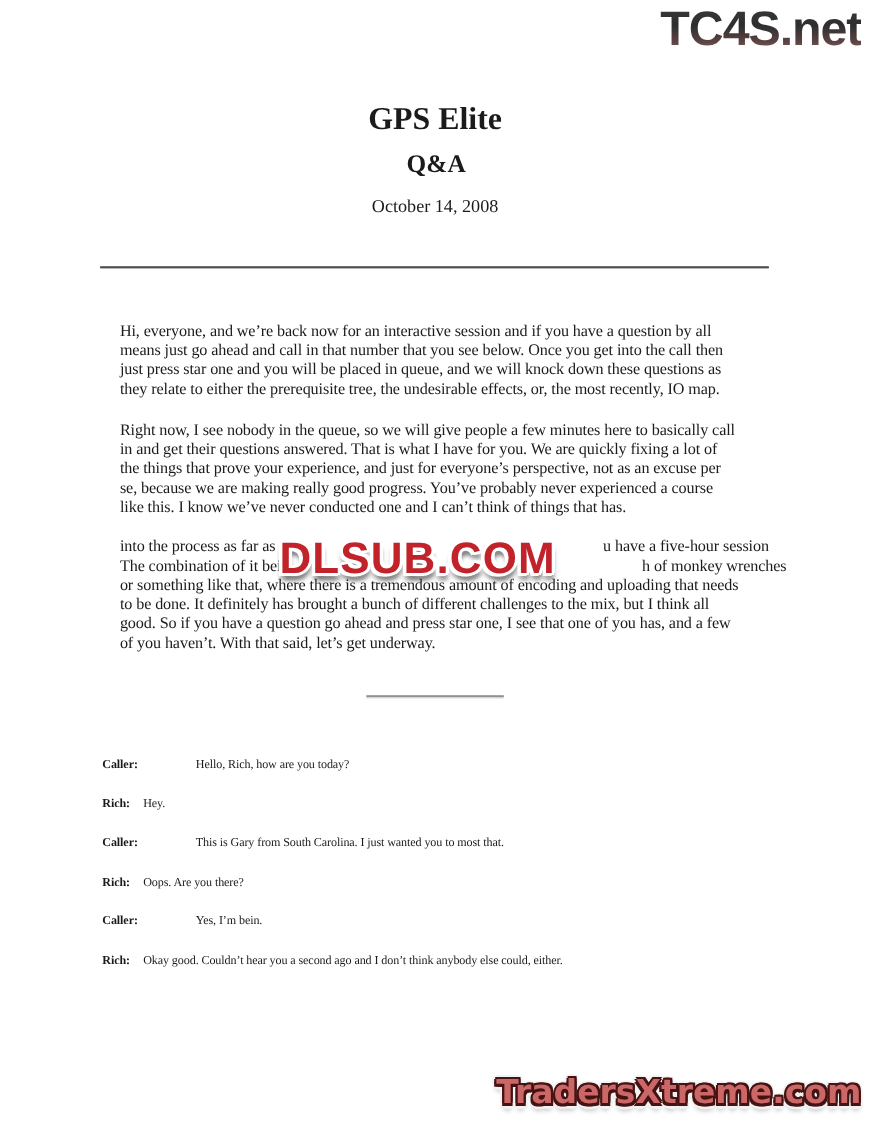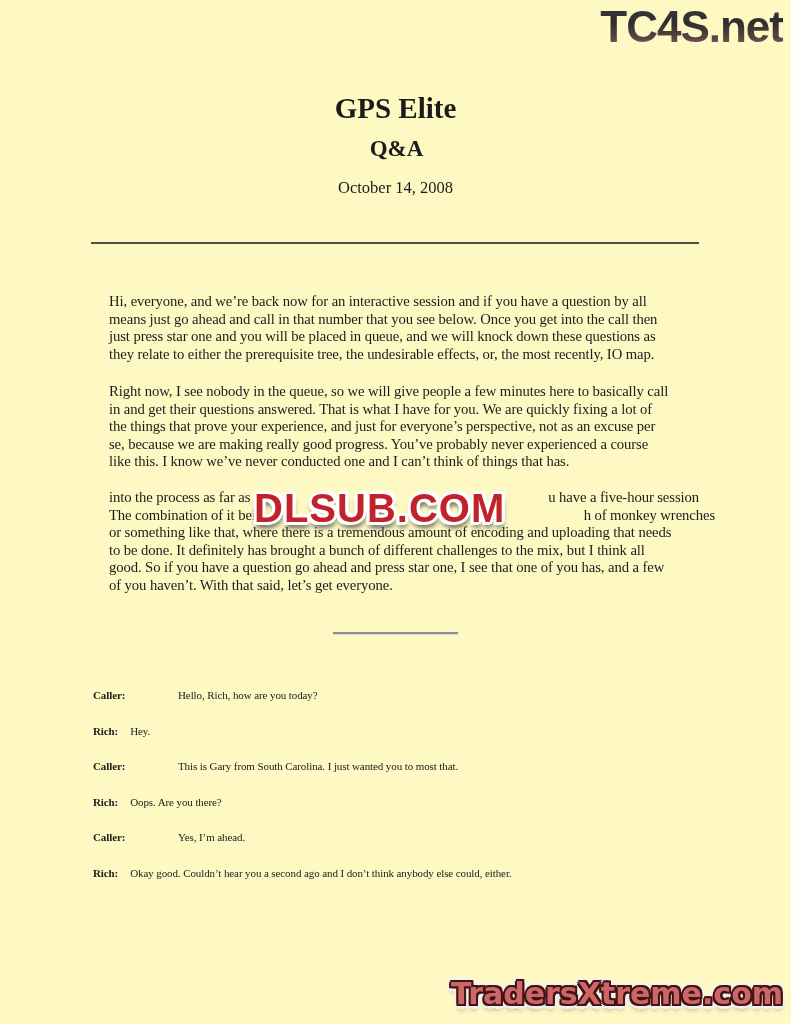--- a/index.html
+++ b/index.html
@@ -1,19 +1,19 @@
 <!DOCTYPE html>
 <html><head>
 <meta charset="utf-8">
 <style>
   html,body{margin:0;padding:0;background:#e8e8e8;}
   .page{
     position:relative;
     width:791px;height:1024px;
-    background:#fef9c3;
+    background:#ffffff;
     font-family:"Liberation Serif","DejaVu Serif",serif;
     color:#1b1b1b;
     overflow:hidden;
     margin:0 auto;
     box-shadow:0 0 4px rgba(0,0,0,.25);
   }
   
   .tc4s{
     position:absolute;top:2px;right:8px;
     font-family:"Liberation Sans","DejaVu Sans",sans-serif;
@@ -99,31 +99,31 @@
       <div class="line"><span>the things that prove your experience, and just for everyone’s perspective, not as an excuse per</span><span class="frag-left"></span><span class="frag-right"></span></div>
       <div class="line"><span>se, because we are making really good progress. You’ve probably never experienced a course</span><span class="frag-left"></span><span class="frag-right"></span></div>
       <div class="line"><span>like this. I know we’ve never conducted one and I can’t think of things that has.</span><span class="frag-left"></span><span class="frag-right"></span></div>
     </div>
   <div class="para para-3">
       <div class="line"><span></span><span class="frag-left">into the process as far as g</span><span class="frag-right">u have a five-hour session</span></div>
       <div class="line"><span></span><span class="frag-left">The combination of it bein</span><span class="frag-right">h of monkey wrenches</span></div>
       <div class="line"><span>or something like that, where there is a tremendous amount of encoding and uploading that needs</span><span class="frag-left"></span><span class="frag-right"></span></div>
       <div class="line"><span>to be done. It definitely has brought a bunch of different challenges to the mix, but I think all</span><span class="frag-left"></span><span class="frag-right"></span></div>
       <div class="line"><span>good. So if you have a question go ahead and press star one, I see that one of you has, and a few</span><span class="frag-left"></span><span class="frag-right"></span></div>
-      <div class="line"><span>of you haven’t. With that said, let’s get everyone.</span><span class="frag-left"></span><span class="frag-right"></span></div>
+      <div class="line"><span>of you haven’t. With that said, let’s get underway.</span><span class="frag-left"></span><span class="frag-right"></span></div>
     </div>
 
   <div class="watermark">DLSUB.COM</div>
 
   <div class="mini-rule"></div>
 
   <div class="dialogue">
       <div class="d-item caller"><span class="speaker">Caller:</span><span class="d-text">Hello, Rich, how are you today?</span></div>
       <div class="d-item"><span class="speaker">Rich:</span><span class="d-text">Hey.</span></div>
       <div class="d-item caller"><span class="speaker">Caller:</span><span class="d-text">This is Gary from South Carolina. I just wanted you to most that.</span></div>
       <div class="d-item"><span class="speaker">Rich:</span><span class="d-text">Oops. Are you there?</span></div>
-      <div class="d-item caller"><span class="speaker">Caller:</span><span class="d-text">Yes, I’m ahead.</span></div>
+      <div class="d-item caller"><span class="speaker">Caller:</span><span class="d-text">Yes, I’m bein.</span></div>
       <div class="d-item"><span class="speaker">Rich:</span><span class="d-text">Okay good. Couldn’t hear you a second ago and I don’t think anybody else could, either.</span></div>
     </div>
 
   <div class="footer-logo">TradersXtreme.com</div>
 
 </div>
 
 </body></html>

